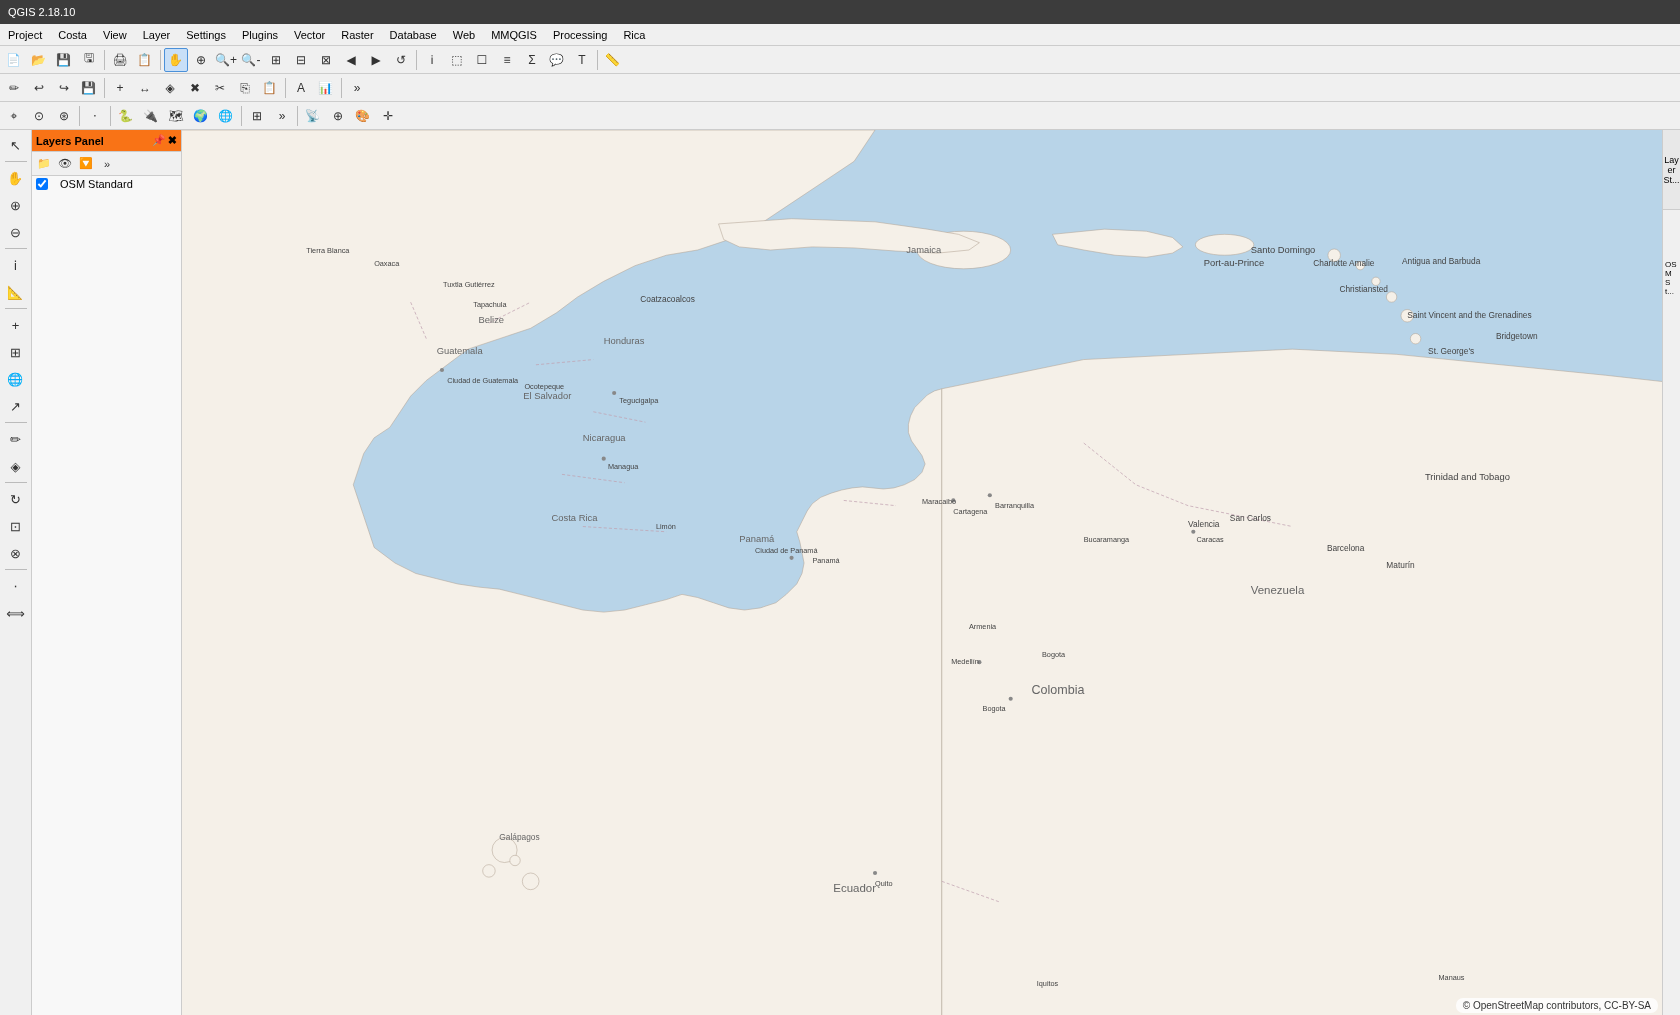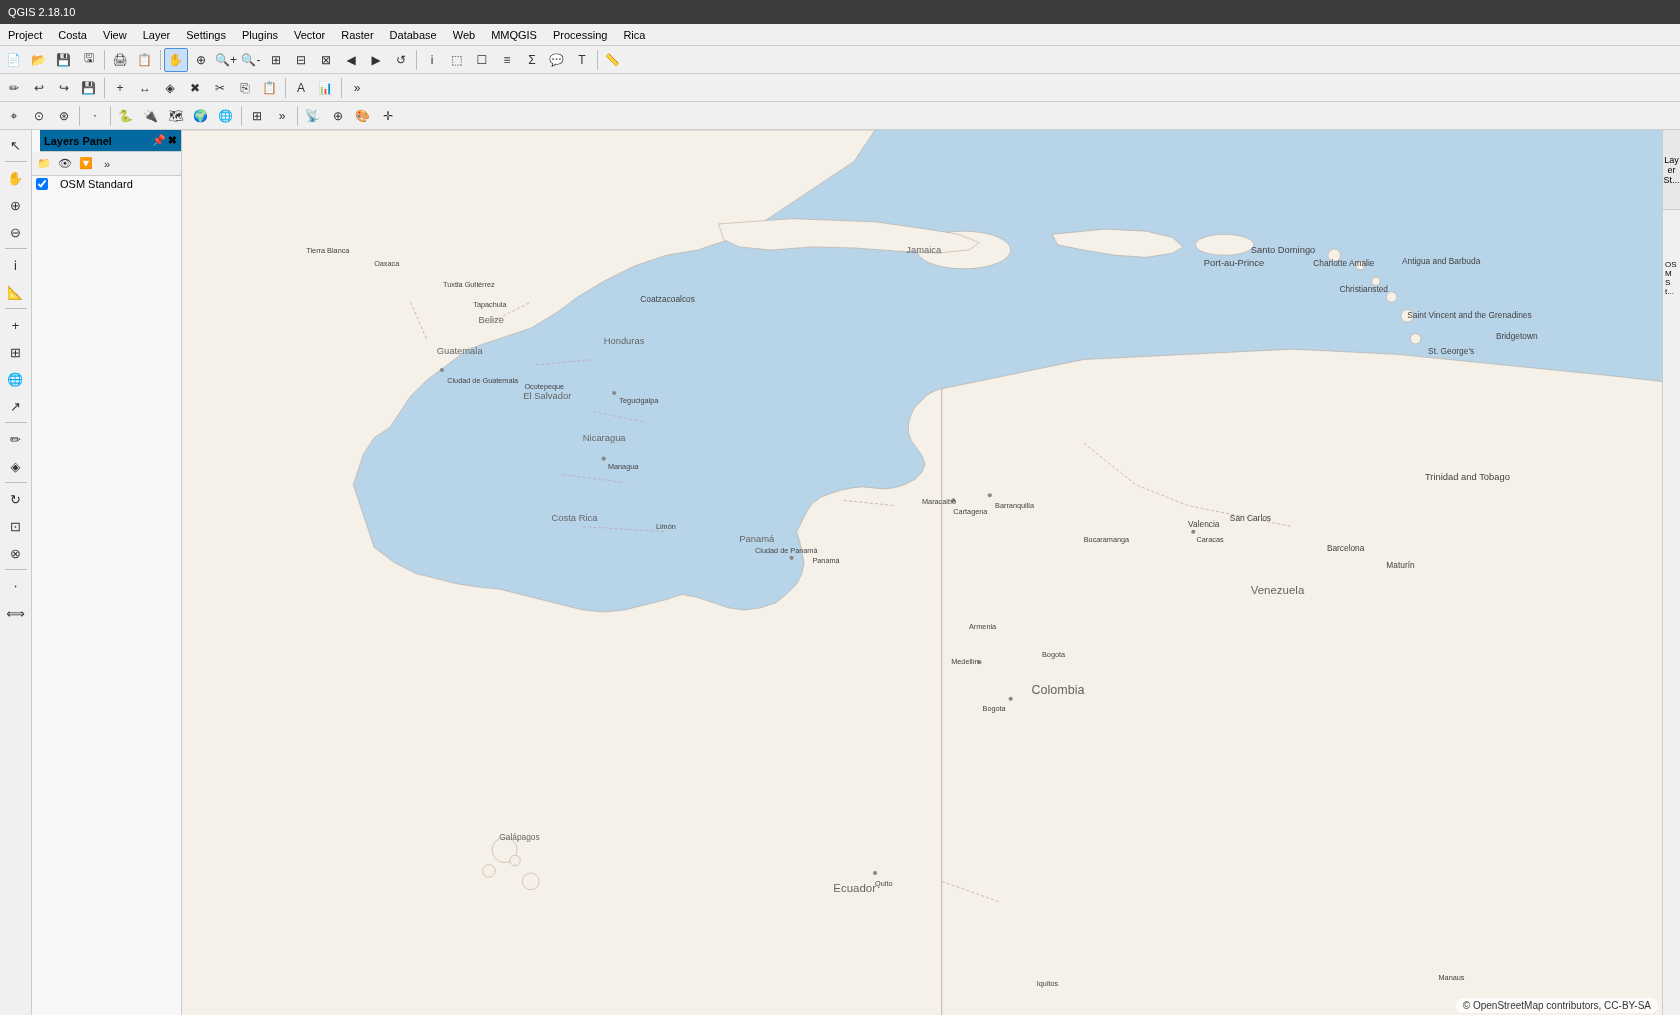--- a/index.html
+++ b/index.html
@@ -95,30 +95,29 @@
 
     
     #layers-panel {
       width: 150px;
       background: #f8f8f8;
       border-right: 1px solid #ccc;
       display: flex;
       flex-direction: column;
     }
     #layers-panel-header {
-      background: #0369a1;
+      background: #f97316;
       height: 22px;
       display: flex;
       align-items: center;
       padding: 0 4px;
       border-bottom: 1px solid #ccc;
       font-size: 11px;
       font-weight: bold;
       justify-content: space-between;
-      margin-left: 8px;
     }
     #layers-panel-header-left { display: flex; align-items: center; gap: 4px; }
     #layers-toolbar {
       height: 24px;
       display: flex;
       align-items: center;
       padding: 0 2px;
       gap: 1px;
       border-bottom: 1px solid #ccc;
       background: #f0f0f0;

